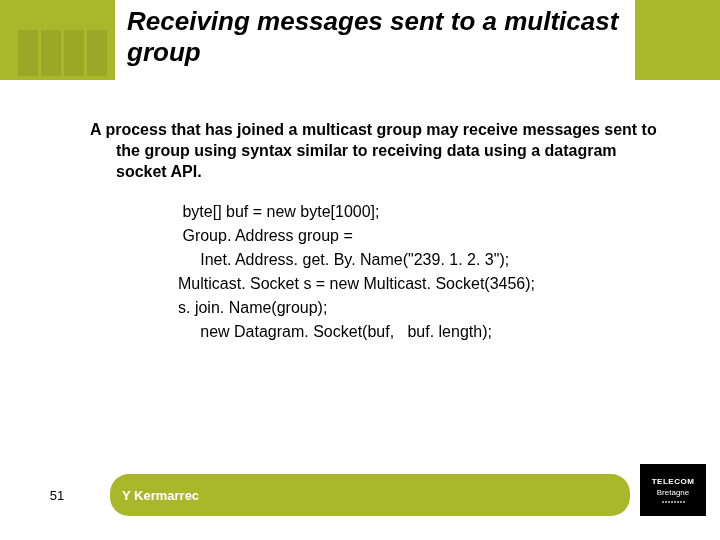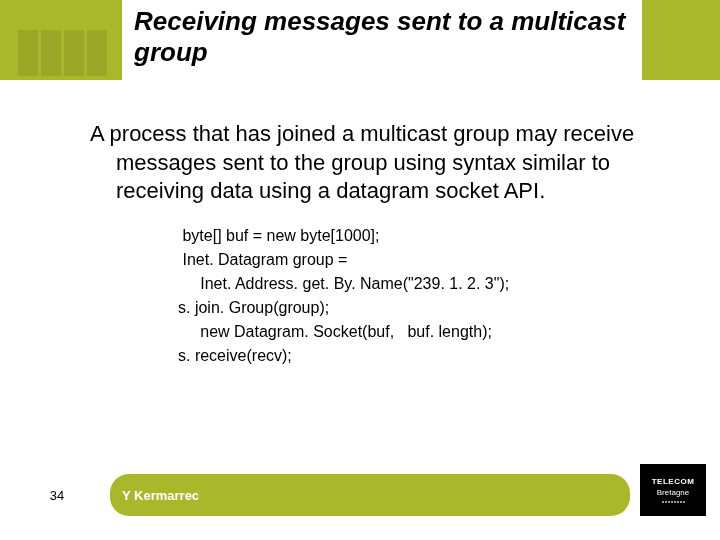--- a/index.html
+++ b/index.html
@@ -30,21 +30,21 @@
   }
   .header-deco .col {
     width: 20px;
     height: 46px;
     background: #8f9b23;
     opacity: 0.55;
   }
   .title-box {
     position: absolute;
     top: 0;
-    left: 122px;
+    left: 115px;
     width: 520px;
     height: 80px;
     background: #ffffff;
     padding: 6px 12px 4px 12px;
     display: flex;
     align-items: flex-start;
   }
   .title-text {
     font-size: 26px;
     font-weight: bold;
@@ -52,22 +52,22 @@
     color: #000000;
     line-height: 1.2;
   }
   .body-area {
     position: absolute;
     top: 120px;
     left: 90px;
     width: 580px;
   }
   .body-paragraph {
-    font-size: 22px;
-    font-weight: normal;
+    font-size: 16px;
+    font-weight: bold;
     color: #000000;
     line-height: 1.3;
     text-indent: -26px;
     padding-left: 26px;
     margin-bottom: 18px;
   }
   .code-block {
     padding-left: 60px;
   }
   .code-line {
@@ -165,31 +165,31 @@
   </div>
   <div class="title-box">
     <div class="title-text">Receiving messages sent to a multicast group</div>
   </div>
 </div>
 
 <div class="body-area">
   <p class="body-paragraph">A process that has joined a multicast group may receive messages sent to the group using syntax similar to receiving data using a datagram socket API.</p>
   <div class="code-block">
     <div class="code-line"> byte[] buf = new byte[1000];</div>
-    <div class="code-line"> Inet. Datagram group =</div>
+    <div class="code-line"> Group. Address group =</div>
     <div class="code-line">     Inet. Address. get. By. Name("239. 1. 2. 3");</div>
-    <div class="code-line">s. join. Group(group);</div>
+    <div class="code-line">Multicast. Socket s = new Multicast. Socket(3456);</div>
+    <div class="code-line">s. join. Name(group);</div>
     <div class="code-line">     new Datagram. Socket(buf,   buf. length);</div>
-    <div class="code-line">s. receive(recv);</div>
   </div>
 </div>
 
 <div class="footer-band">
   <div class="footer-left">
-    <span class="slide-number">34</span>
+    <span class="slide-number">51</span>
   </div>
   <div class="footer-mid">
     <span class="footer-author">Y Kermarrec</span>
   </div>
   <div class="footer-logo">
     <div class="logo-t">TELECOM</div>
     <div class="logo-b">Bretagne</div>
     <div class="bars">
       <span></span>
         <span></span>

